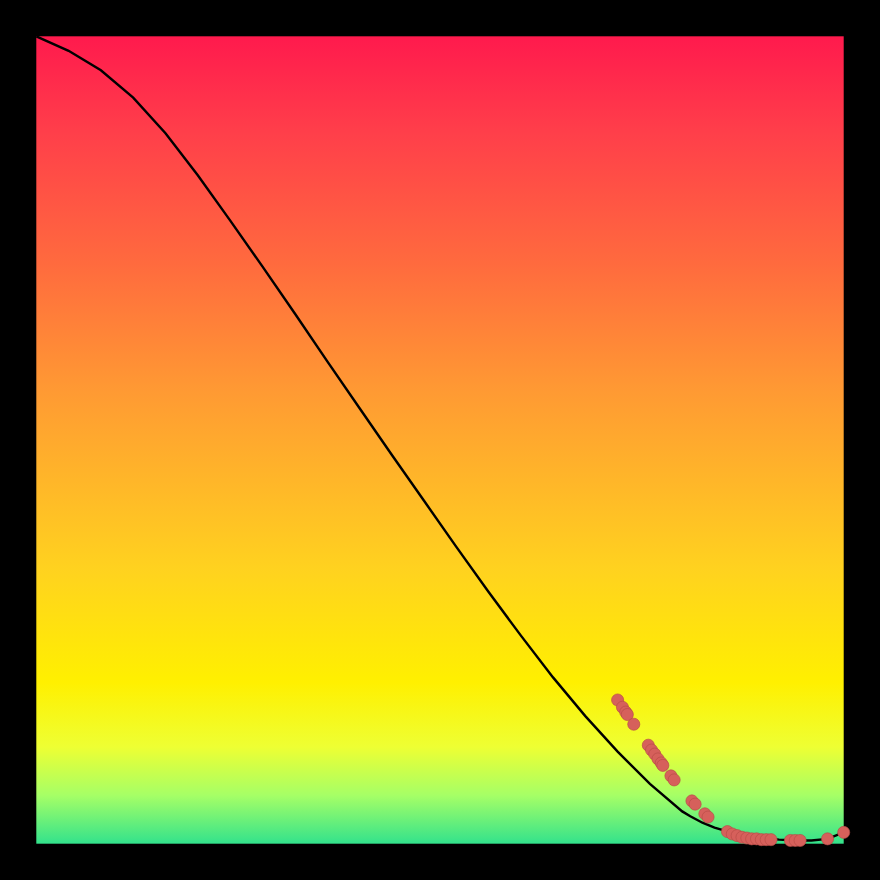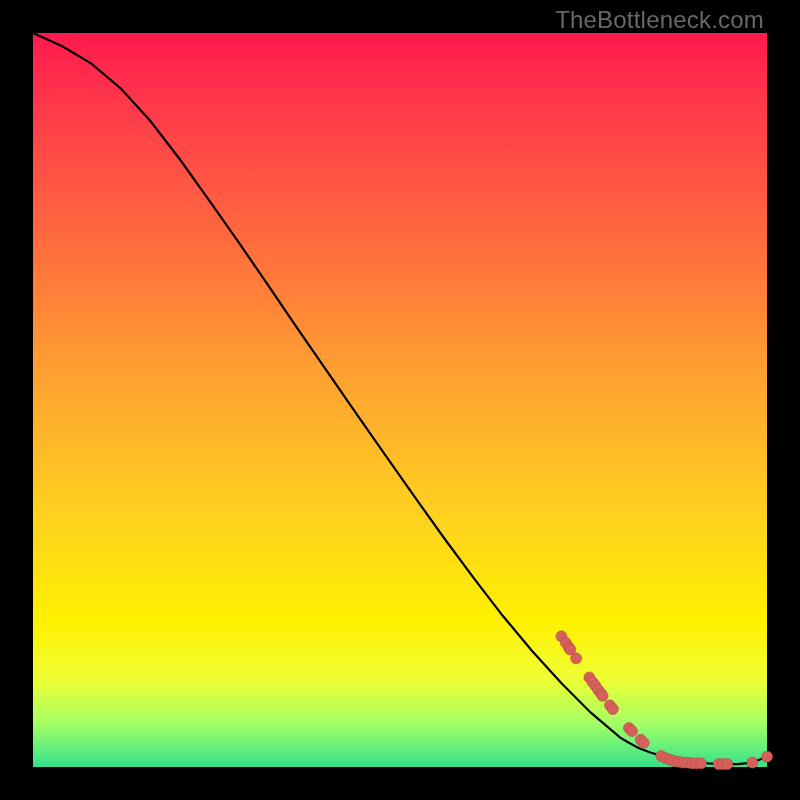--- a/index.html
+++ b/index.html
@@ -90,14 +90,13 @@
         <circle cx="659.13" cy="730.33" r="5.5" fill="#d6605b" stroke="#b74b46" stroke-width="0.6"></circle>
         <circle cx="663.54" cy="730.33" r="5.5" fill="#d6605b" stroke="#b74b46" stroke-width="0.6"></circle>
         <circle cx="667.94" cy="730.33" r="5.5" fill="#d6605b" stroke="#b74b46" stroke-width="0.6"></circle>
         <circle cx="685.56" cy="731.06" r="5.5" fill="#d6605b" stroke="#b74b46" stroke-width="0.6"></circle>
         <circle cx="689.96" cy="731.06" r="5.5" fill="#d6605b" stroke="#b74b46" stroke-width="0.6"></circle>
         <circle cx="694.36" cy="731.06" r="5.5" fill="#d6605b" stroke="#b74b46" stroke-width="0.6"></circle>
         <circle cx="719.32" cy="729.60" r="5.5" fill="#d6605b" stroke="#b74b46" stroke-width="0.6"></circle>
         <circle cx="734.00" cy="723.72" r="5.5" fill="#d6605b" stroke="#b74b46" stroke-width="0.6"></circle>
       </g>
   </svg>
-  <div class="watermark">TheBottleneck.com</div>
 </div>
 
 </body></html>

